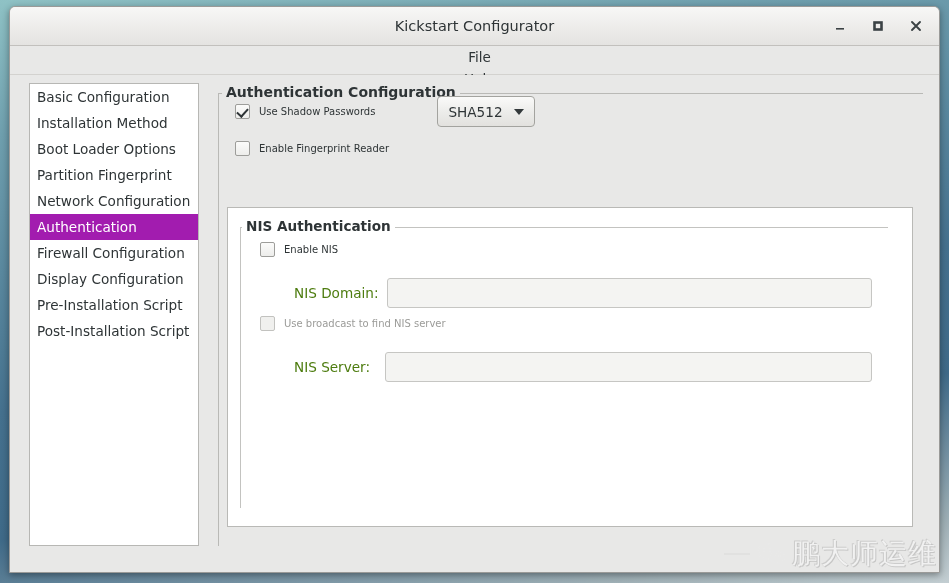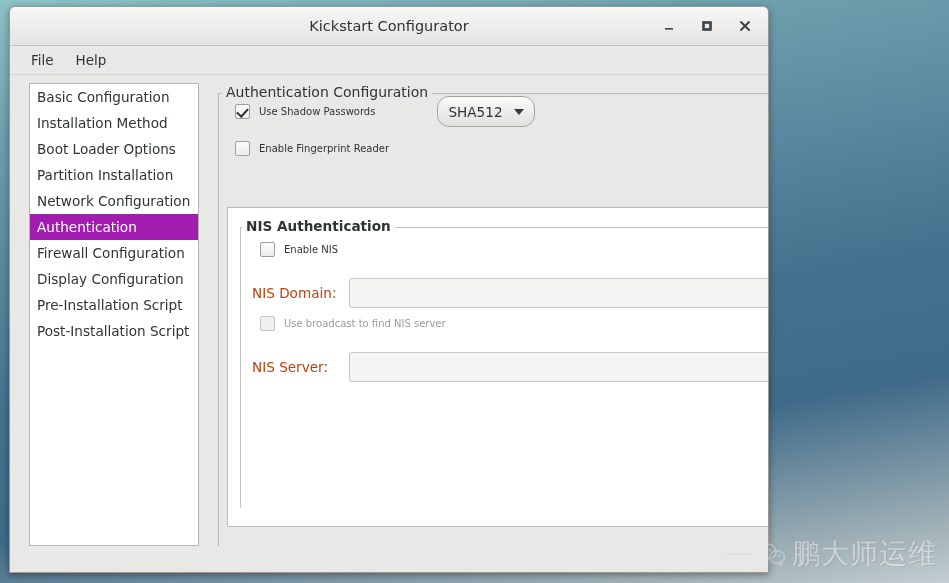--- a/index.html
+++ b/index.html
@@ -16,21 +16,21 @@
   #desktop {
     position: relative;
     width: 949px;
     height: 583px;
   }
   
   #window {
     position: absolute;
     left: 9px;
     top: 6px;
-    width: 760px;
+    width: 931px;
     height: 567px;
     background: #e8e8e7;
     border: 1px solid #9a9a98;
     border-radius: 6px 6px 0 0;
     box-shadow: 0 2px 7px rgba(0,0,0,0.38);
     box-sizing: border-box;
     overflow: hidden;
   }
   
   #titlebar {
@@ -70,20 +70,21 @@
   .win-btn svg { display: block; }
   
   #menubar {
     height: 29px;
     background: #e8e8e7;
     border-bottom: 1px solid #d3d2cf;
     display: flex;
     align-items: center;
     padding-left: 10px;
     box-sizing: border-box;
+    flex-direction: column;
   }
   .menu-item {
     font-size: 13.5px;
     color: #2e3436;
     padding: 3px 11px;
     cursor: default;
   }
   
   #body {
     position: relative;
@@ -144,21 +145,21 @@
   }
   #auth-frame .frame-line { border-bottom: none; }
   .frame-title {
     position: absolute;
     left: 4px;
     top: 0px;
     background: #e8e8e7;
     padding: 0 4px;
     font-size: 14px;
     color: #2e3436;
-    font-weight: normal;
+    font-weight: bold;
     white-space: nowrap;
   }
   
   .chk-row {
     position: absolute;
     display: flex;
     align-items: center;
   }
   .chkbox {
     width: 15px;
@@ -195,21 +196,21 @@
   }
   .chk-label.disabled { color: #9b9b98; }
   
   #crypt-combo {
     position: absolute;
     left: 219px;
     top: 12px;
     width: 98px;
     height: 31px;
     border: 1px solid #a3a39f;
-    border-radius: 12px;
+    border-radius: 4px;
     background: linear-gradient(to bottom, #fafaf9 0%, #ececea 52%, #e2e1de 100%);
     box-sizing: border-box;
     display: flex;
     align-items: center;
     justify-content: center;
     gap: 11px;
     cursor: default;
   }
   #crypt-combo .combo-text {
     font-size: 13.6px;
@@ -286,22 +287,23 @@
     font-size: 13.6px;
     left: 2px;
   }
   .field-row {
     position: absolute;
     display: flex;
     align-items: center;
   }
   .field-label {
     font-size: 13.6px;
-    color: #c2410c;
+    color: #4d7c0f;
     white-space: nowrap;
+    margin-left: 42px;
   }
   .entry {
     height: 30px;
     border: 1px solid #c6c6c3;
     border-radius: 3px;
     background: #f4f4f2;
     box-sizing: border-box;
     cursor: default;
   }
   
@@ -361,21 +363,21 @@
       <div class="menu-item">File</div>
       <div class="menu-item">Help</div>
     </div>
 
     <div id="body">
 
       <div id="sidebar">
         <div class="side-item">Basic Configuration</div>
         <div class="side-item">Installation Method</div>
         <div class="side-item">Boot Loader Options</div>
-        <div class="side-item">Partition Installation</div>
+        <div class="side-item">Partition Fingerprint</div>
         <div class="side-item">Network Configuration</div>
         <div class="side-item selected">Authentication</div>
         <div class="side-item">Firewall Configuration</div>
         <div class="side-item">Display Configuration</div>
         <div class="side-item">Pre-Installation Script</div>
         <div class="side-item">Post-Installation Script</div>
       </div>
 
       <div id="rightpane">
 

